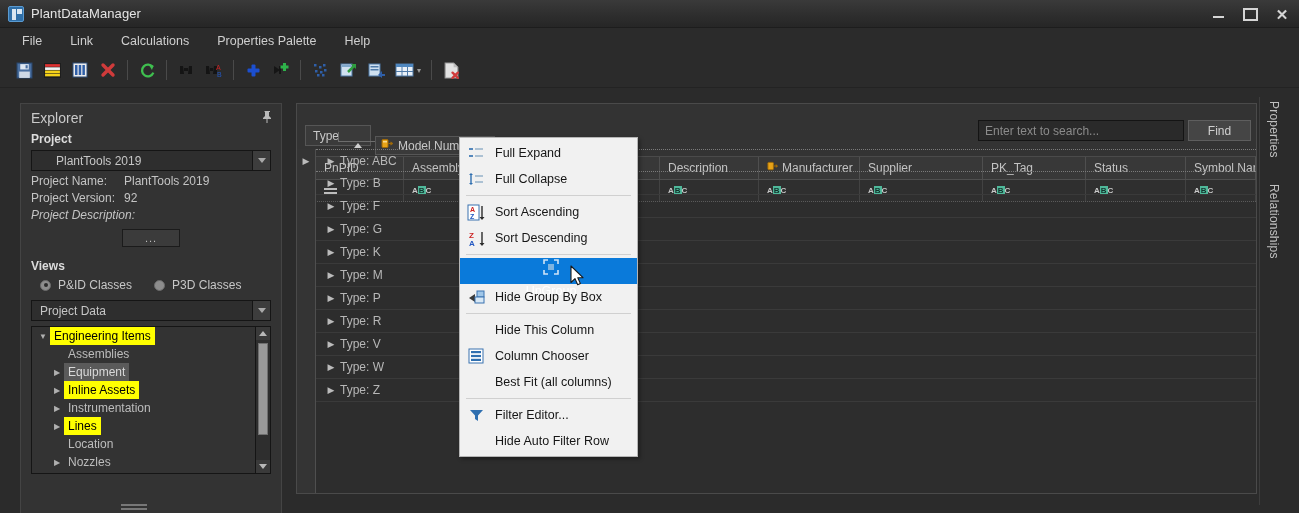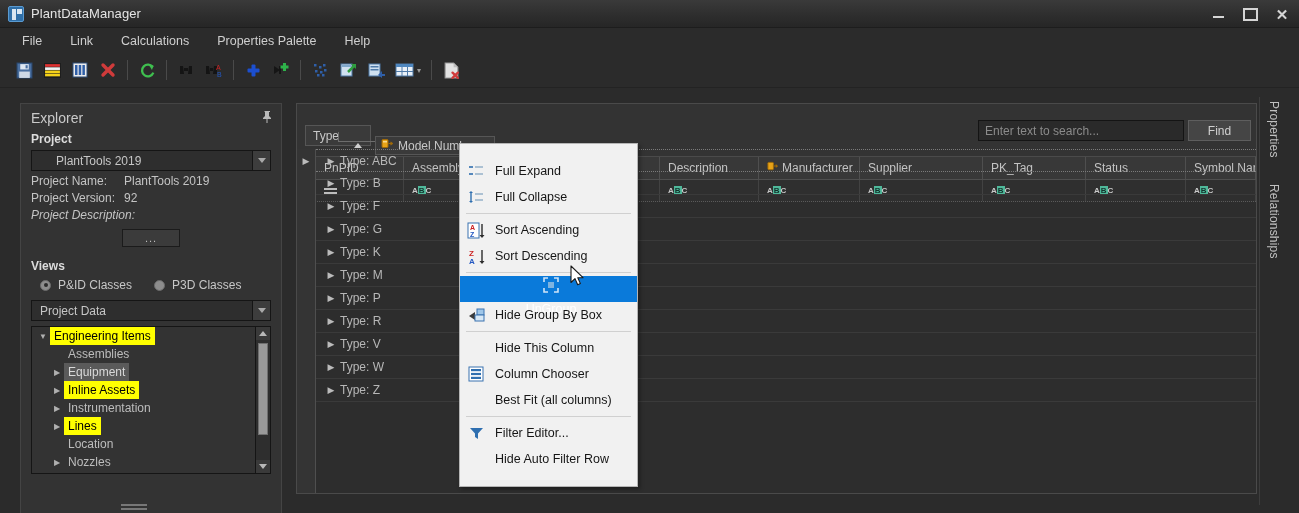--- a/index.html
+++ b/index.html
@@ -188,23 +188,23 @@
   .vtab {
     position:absolute; left:10px; writing-mode: vertical-rl;
     font-size:12px; color:#c0c0c0; letter-spacing:.2px;
   }
   #vt-properties { top:12px; }
   #vt-relationships { top:95px; }
   #rt-line { position:absolute; left:2px; top:8px; bottom:8px; width:1px; background:#3d3d3d;}
 
   
   #ctxmenu {
-    position:absolute; left:459px; top:143px; width:179px;
+    position:absolute; left:459px; top:137px; width:179px;
     background:#f1f1f1; border:1px solid #b5b5b5; color:#1b1b1b;
-    font-size:12.5px; z-index:50; padding:14px 0;
+    font-size:12.5px; z-index:50; padding:2px 0;
     box-shadow: 2px 2px 4px rgba(0,0,0,.35);
   }
   .mi { height:26px; display:flex; align-items:center; padding-left:5px; gap:8px; }
   .mi .ic { width:22px; height:18px; display:flex; align-items:center; justify-content:center; flex:0 0 auto;}
   .mi .tx { color:#161616; }
   .mi.sel { background:#0a7ada;flex-direction:column; }
   .mi.sel .tx { color:#ffffff; }
   .msep { height:1px; background:#d0d0d0; margin:3px 6px; }
 
   #cursor { position:absolute; left:570px; top:265px; z-index:60; }

